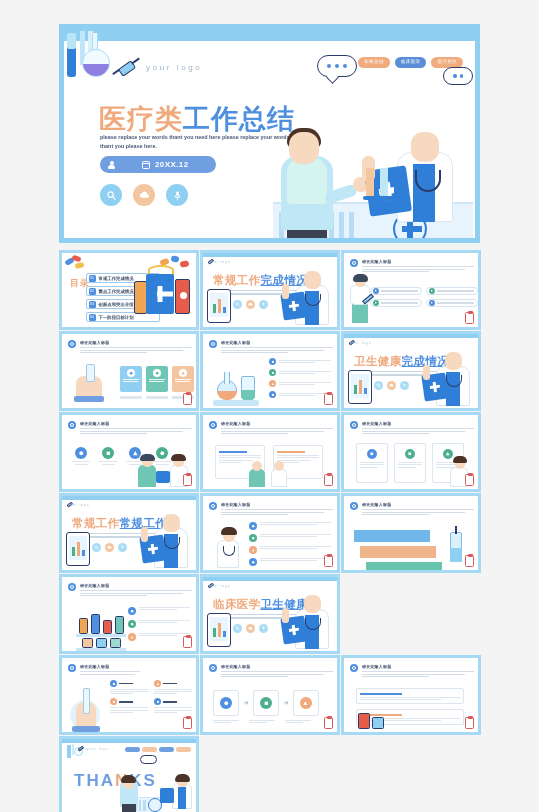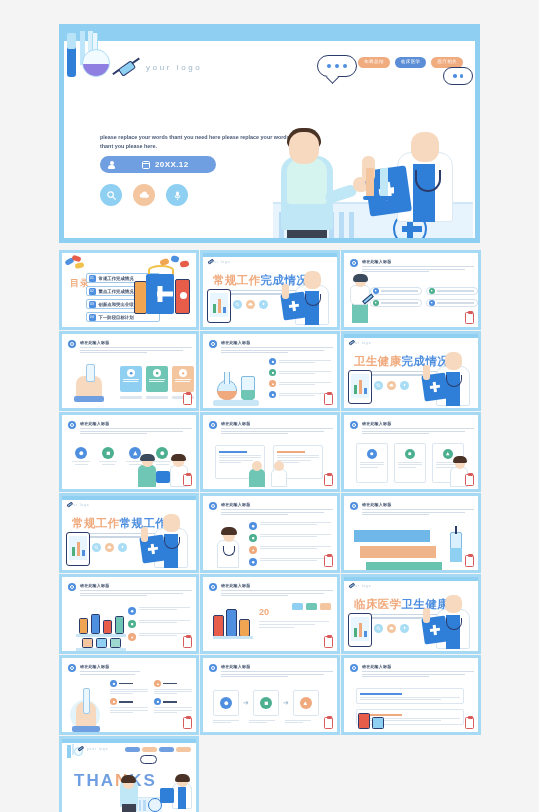--- a/index.html
+++ b/index.html
@@ -149,21 +149,21 @@
     flex: 0 0 auto;
   }
 
   
   .t-band { position: absolute; left: 0; top: 0; width: 100%; height: 4px; background: #8fd0f2; }
   .t-logo { position: absolute; left: 6px; top: 7px; font-size: 3px; color: #a9c3d6; letter-spacing: 1px; }
   .t-mini-syr { position: absolute; left: 3px; top: 5px; width: 9px; height: 7px; }
   .t-mini-syr i { position:absolute; left:2px; top:2px; width:6px; height:3.4px; background:#8fd0f2; border:0.7px solid #2b3b6b; border-radius:1px; transform:rotate(-35deg); }
   .t-title { position: absolute; left: 10px; top: 20px; font-size: 11.5px; font-weight: bold; white-space: nowrap; letter-spacing: 0.4px; }
   .t-title .or { color: #f0a97c; margin-top: 12px; }
-  .t-title .bl { color: #4f8fe0; }
+  .t-title .bl { color: #4f8fe0; text-decoration: underline; }
   .t-lines { position: absolute; left: 11px; top: 37px; width: 96px; }
   .t-lines i { display: block; height: 1.4px; background: #c9d6e4; margin-bottom: 2px; }
   .t-lines i:nth-child(2) { width: 78%; }
   .t-icons { position: absolute; left: 30px; top: 47px; display: flex; gap: 4px; }
   .t-icons span { width: 9px; height: 9px; border-radius: 50%; display:flex; align-items:center; justify-content:center; }
   .t-icons span.b { background: #a9dcf5; }
   .t-icons span.o { background: #f4c6a0; }
   .t-icons span svg { width: 5px; height: 5px; }
 
   .t-phone { position: absolute; left: 4px; bottom: 4px; width: 24px; height: 34px; background: #fff; border: 1.4px solid #2b3b6b; border-radius: 3px; }
@@ -283,20 +283,23 @@
 
       <div class="logo-text">your logo</div>
 
       <div class="nav-badges">
         <span class="badge b1">卫生健康</span>
         <span class="badge b2">年终总结</span>
         <span class="badge b3">临床医学</span>
         <span class="badge b4">医疗相关</span>
       </div>
 
+      <div class="cover-title">
+        <span class="t-or">医疗类</span><span class="t-bl">工作总结</span>
+      </div>
 
       <div class="cover-sub">please replace your words thant you need here please replace your words thant you please  here.</div>
 
       <div class="date-pill">
         <span class="dp-person"></span>
         <span class="dp-cal"></span>
         <span class="dp-date">20XX.12</span>
       </div>
 
       <div class="cover-icons">
@@ -1013,47 +1016,20 @@
               </span>
             <span style="flex:1;">
                 <i style="display:block;height:1.1px;background:#dde6ef;margin-bottom:1.3px;"></i>
                 <i style="display:block;height:1.1px;background:#dde6ef;width:75%;"></i>
               </span>
           </span>
         </div>
         <div class="c-badge"></div>
       </div>
 
-      <div class="thumb">
-        <div class="c-dot"></div>
-        <div class="c-head">请在此输入标题</div>
-        <div class="c-sub">
-            <i></i>
-            <i></i>
-            <i></i>
-          </div>
-        <div style="position:absolute; left:10px; top:28px; width:44px; height:34px;">
-          <span style="position:absolute; left:0; bottom:2px; width:11px; height:22px; background:#e85d4a; border:1px solid #2b3b6b; border-radius:2px;"></span>
-          <span style="position:absolute; left:13px; bottom:2px; width:11px; height:28px; background:#4f8fe0; border:1px solid #2b3b6b; border-radius:2px;"></span>
-          <span style="position:absolute; left:26px; bottom:2px; width:11px; height:18px; background:#f0a552; border:1px solid #2b3b6b; border-radius:2px;"></span>
-          <span style="position:absolute; left:0; bottom:0; width:40px; height:3px; background:#c9e6f7;"></span>
-        </div>
-        <div style="position:absolute; left:56px; top:30px; font-size:9px; font-weight:bold; color:#f0a97c;">20</div>
-        <div style="position:absolute; left:56px; top:44px; width:70px;">
-          <i style="display:block;height:1.1px;background:#dde6ef;margin-bottom:2px;"></i>
-          <i style="display:block;height:1.1px;background:#dde6ef;margin-bottom:2px;width:80%;"></i>
-          <i style="display:block;height:1.1px;background:#dde6ef;width:50%;"></i>
-        </div>
-        <div style="position:absolute; right:6px; top:26px; display:flex; gap:3px;">
-          <i style="display:block;width:11px;height:7px;background:#8fd0f2;border-radius:1.5px;"></i>
-          <i style="display:block;width:11px;height:7px;background:#6fc6b4;border-radius:1.5px;"></i>
-          <i style="display:block;width:11px;height:7px;background:#f4c6a0;border-radius:1.5px;"></i>
-        </div>
-        <div class="c-badge"></div>
-      </div>
 
       <div class="thumb">
         <div class="t-band"></div>
         <div class="t-mini-syr">
             <i></i>
           </div>
         <div class="t-logo">your logo</div>
         <div class="t-title">
           <span class="or">临床医学</span><span class="bl">卫生健康</span>
         </div>

